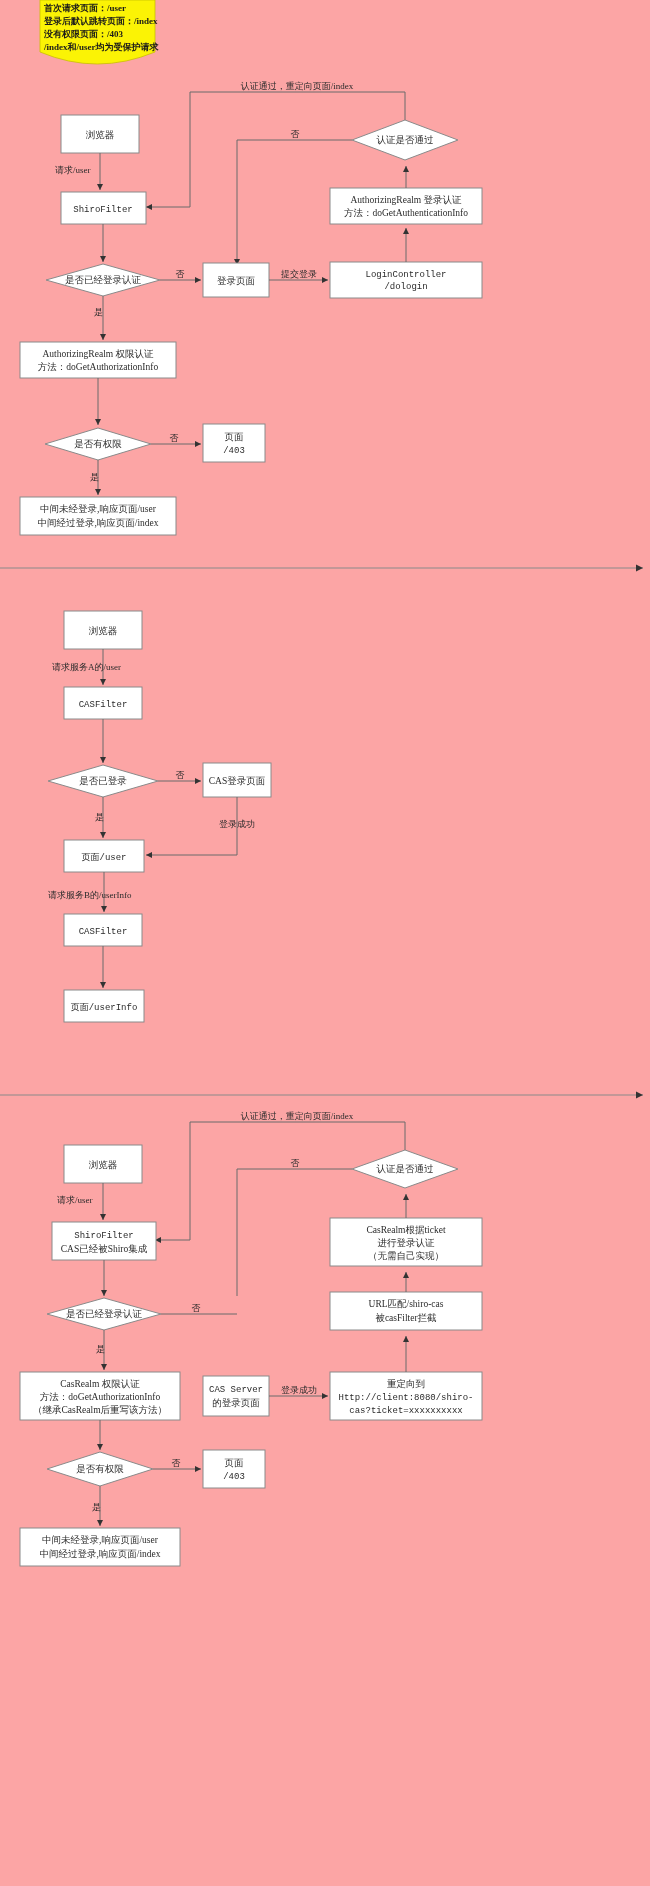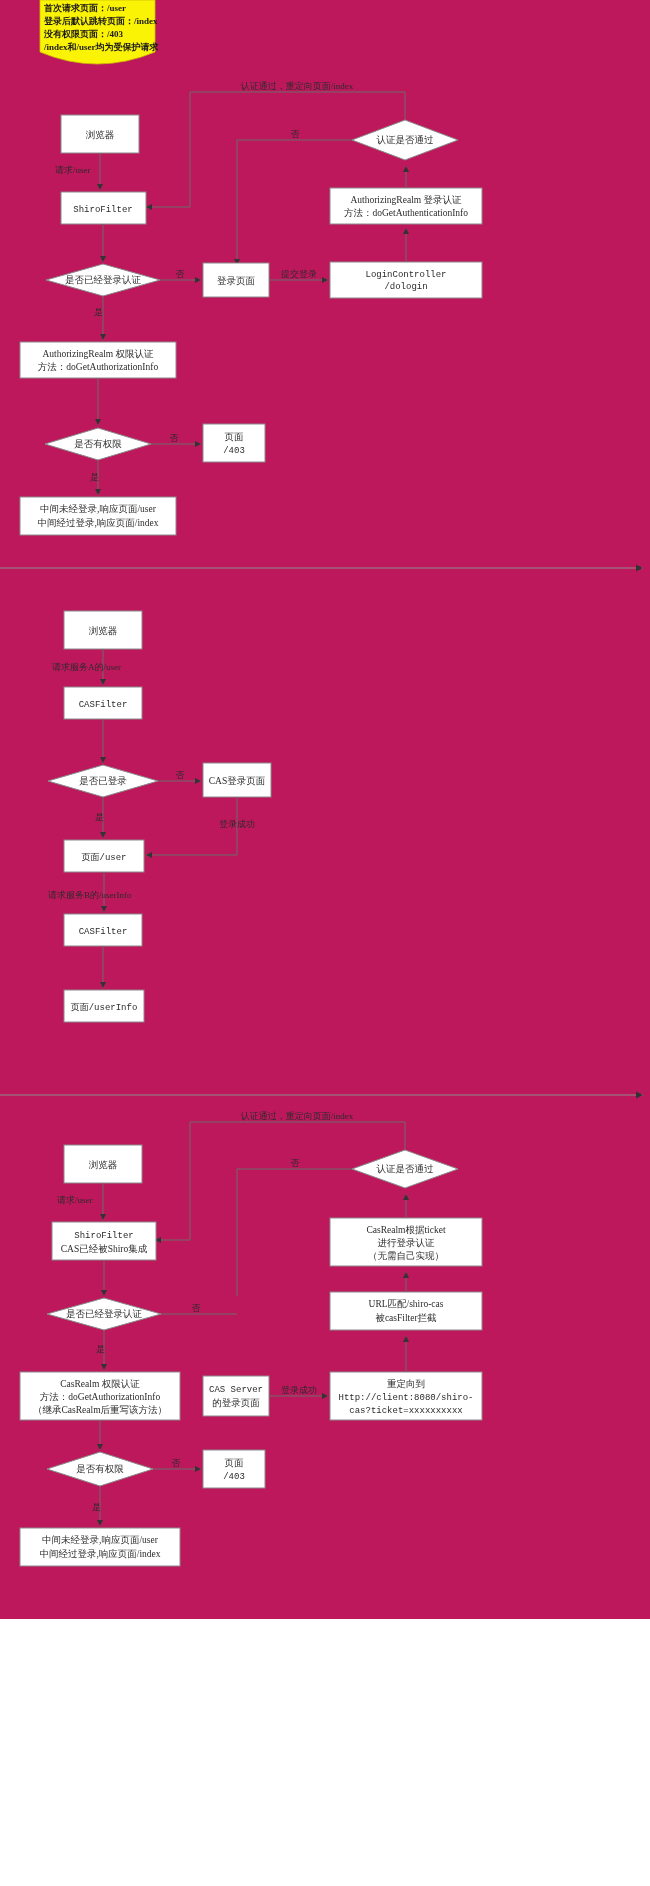--- a/index.html
+++ b/index.html
@@ -1,17 +1,17 @@
 <!DOCTYPE html>
 <html><head>
 <meta charset="utf-8">
 <style>
   html,body{margin:0;padding:0;background:#ffffff;}
   body{width:650px;height:1886px;font-family:"Liberation Serif","DejaVu Serif",serif;}
-  #root{position:relative;width:650px;height:1619px;overflow:hidden;background:#be185d;}
+  #root{position:relative;width:650px;height:1886px;overflow:hidden;background:#fca5a5;}
   svg{display:block;}
   .bx{fill:#ffffff;stroke:#8a8a8a;stroke-width:1;}
   .dm{fill:#ffffff;stroke:#8a8a8a;stroke-width:1;}
   .ln{stroke:#6b6b6b;stroke-width:1;fill:none;}
   .hr{stroke:#8a8a8a;stroke-width:1.2;fill:none;}
   .note{fill:#fbf305;stroke:#c9c000;stroke-width:0.8;}
   text{font-family:"Liberation Serif","DejaVu Serif",serif;fill:#2b2b2b;}
   .t{font-size:9.5px;}
   .t-mono{font-family:"Liberation Mono","DejaVu Sans Mono",monospace;font-size:9px;}
   .t-note{font-size:9px;font-weight:bold;fill:#1a1a1a;}

